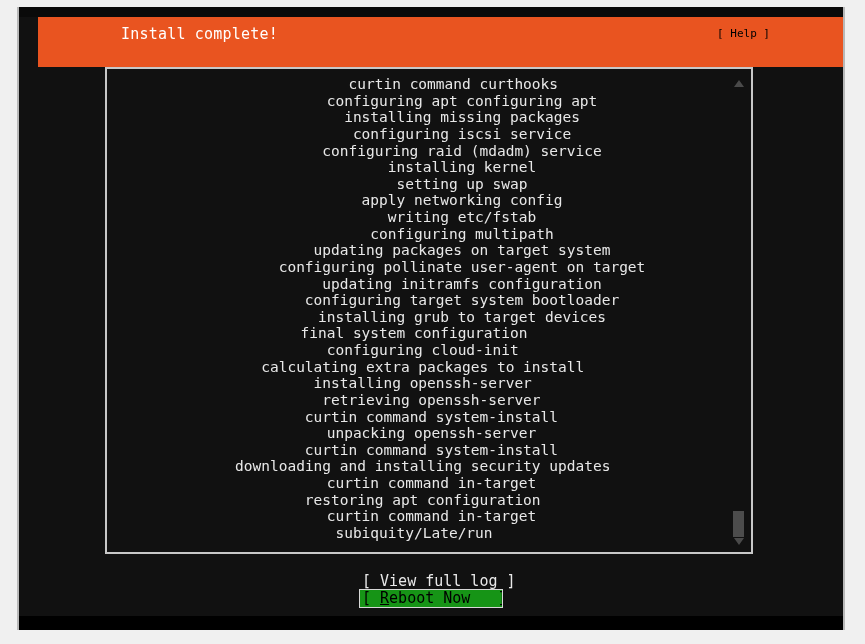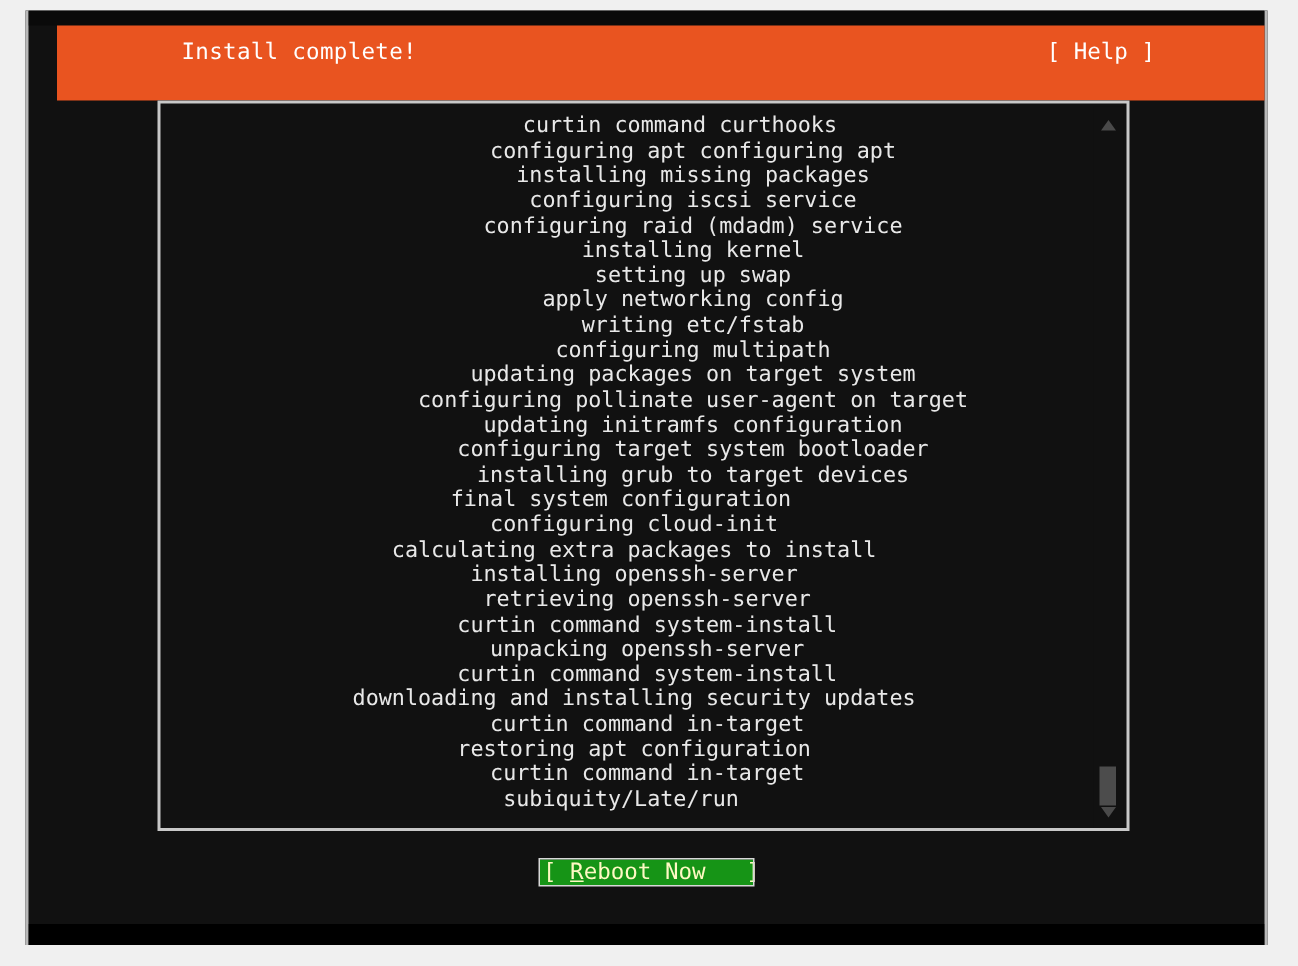--- a/index.html
+++ b/index.html
@@ -55,23 +55,23 @@
     font-size: 15px;
     line-height: 20px;
     color: #ffffff;
     letter-spacing: 0.2px;
     white-space: pre;
   }
   #header-help {
     position: absolute;
     right: 92px;
     top: 7px;
-    font-size: 15px;
+    font-size: 11px;
     line-height: 20px;
-    color: #ffffff;
+    color: #000000;
     white-space: pre;
   }
 
   
   #log-panel {
     position: absolute;
     left: 86px;
     top: 60px;
     width: 648px;
     height: 487px;
@@ -151,21 +151,21 @@
     white-space: pre;
     color: #e8e8e8;
     background: transparent;
     width: 142px;
     text-align: left;
     padding-left: 2px;
     box-sizing: border-box;
   }
   .term-button.selected {
     background: #169416;
-    color: #fef9c3;
+    color: #000000;
     outline: 1px solid #d8d8d8;
   }
   .term-button .accel {
     text-decoration: underline;
   }
 
   
   #bottom-strip {
     position: absolute;
     left: 0;
@@ -191,17 +191,18 @@
     <div id="log-lines"><div class="log-line">         curtin command curthooks</div><div class="log-line">           configuring apt configuring apt</div><div class="log-line">           installing missing packages</div><div class="log-line">           configuring iscsi service</div><div class="log-line">           configuring raid (mdadm) service</div><div class="log-line">           installing kernel</div><div class="log-line">           setting up swap</div><div class="log-line">           apply networking config</div><div class="log-line">           writing etc/fstab</div><div class="log-line">           configuring multipath</div><div class="log-line">           updating packages on target system</div><div class="log-line">           configuring pollinate user-agent on target</div><div class="log-line">           updating initramfs configuration</div><div class="log-line">           configuring target system bootloader</div><div class="log-line">           installing grub to target devices</div><div class="log-line">final system configuration</div><div class="log-line">  configuring cloud-init</div><div class="log-line">  calculating extra packages to install</div><div class="log-line">  installing openssh-server</div><div class="log-line">    retrieving openssh-server</div><div class="log-line">    curtin command system-install</div><div class="log-line">    unpacking openssh-server</div><div class="log-line">    curtin command system-install</div><div class="log-line">  downloading and installing security updates</div><div class="log-line">    curtin command in-target</div><div class="log-line">  restoring apt configuration</div><div class="log-line">    curtin command in-target</div><div class="log-line">subiquity/Late/run</div></div>
 
     <div id="scrollbar">
       <div id="scroll-up"></div>
       <div id="scroll-thumb"></div>
       <div id="scroll-down"></div>
     </div>
   </div>
 
   <div id="buttons">
+    <div class="term-button">[ View full log ]</div>
     <div class="term-button selected"><span>[ </span><span class="accel">R</span><span>eboot Now   ]</span></div>
   </div>
 
   <div id="bottom-strip"></div>
 </div>
 
 </body></html>

